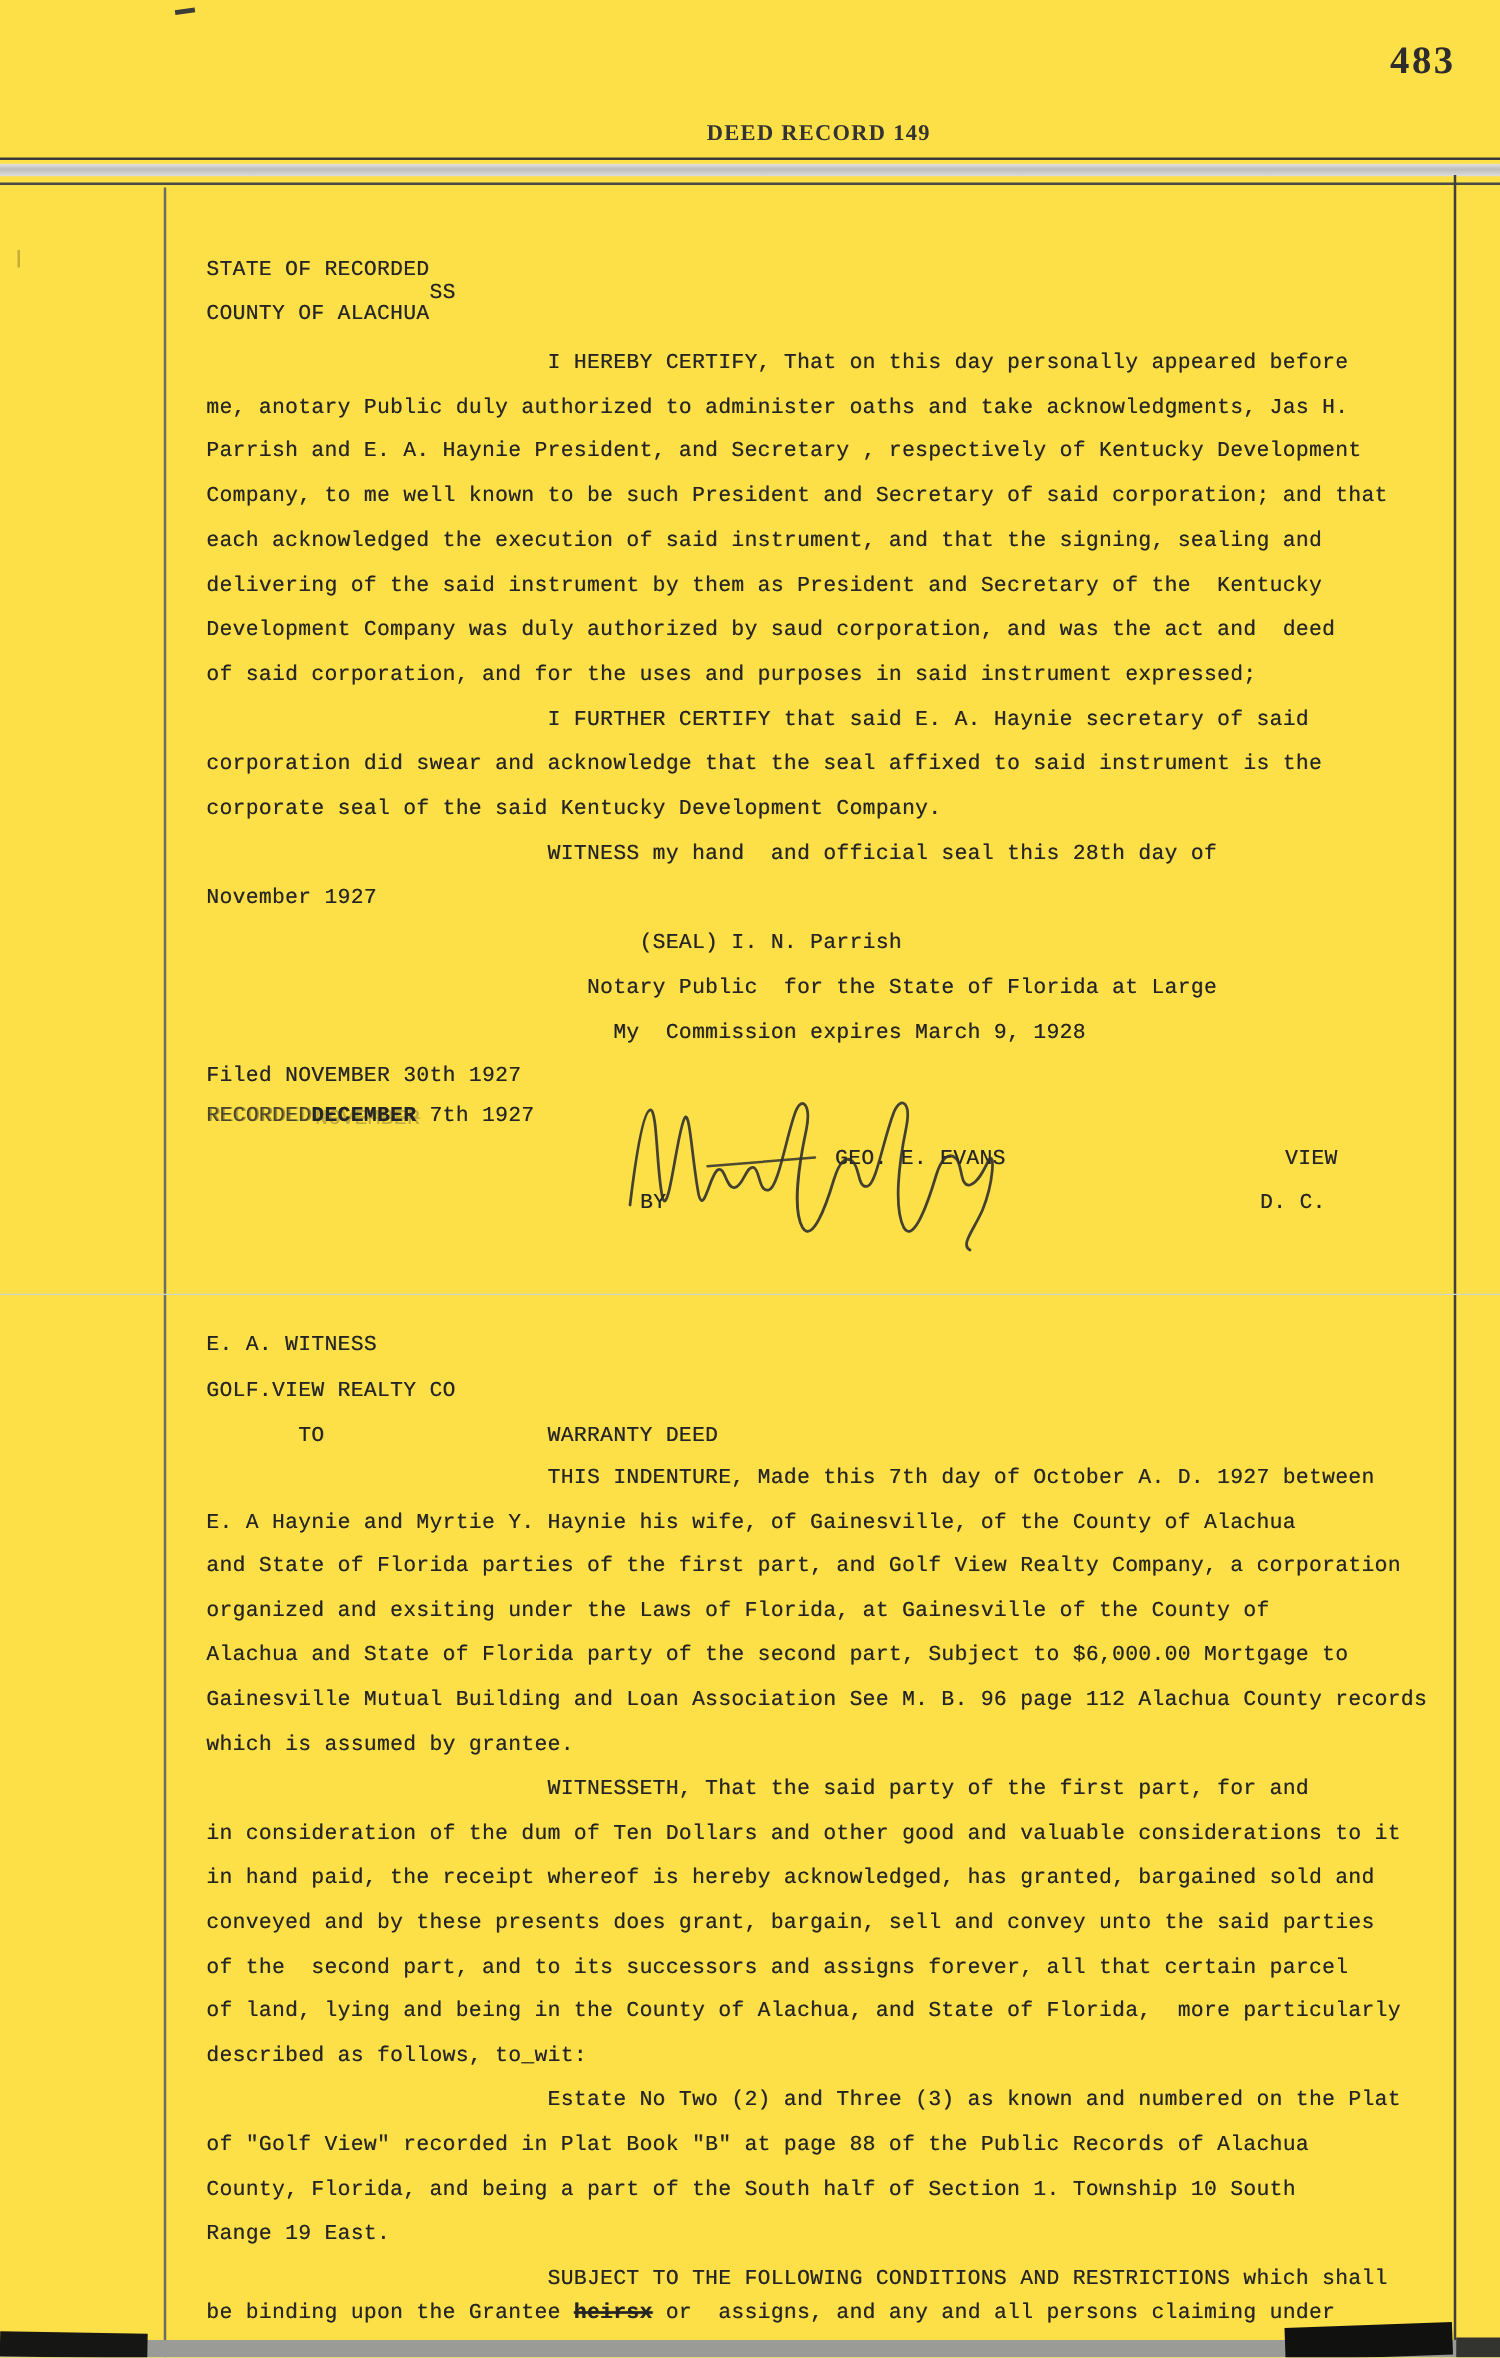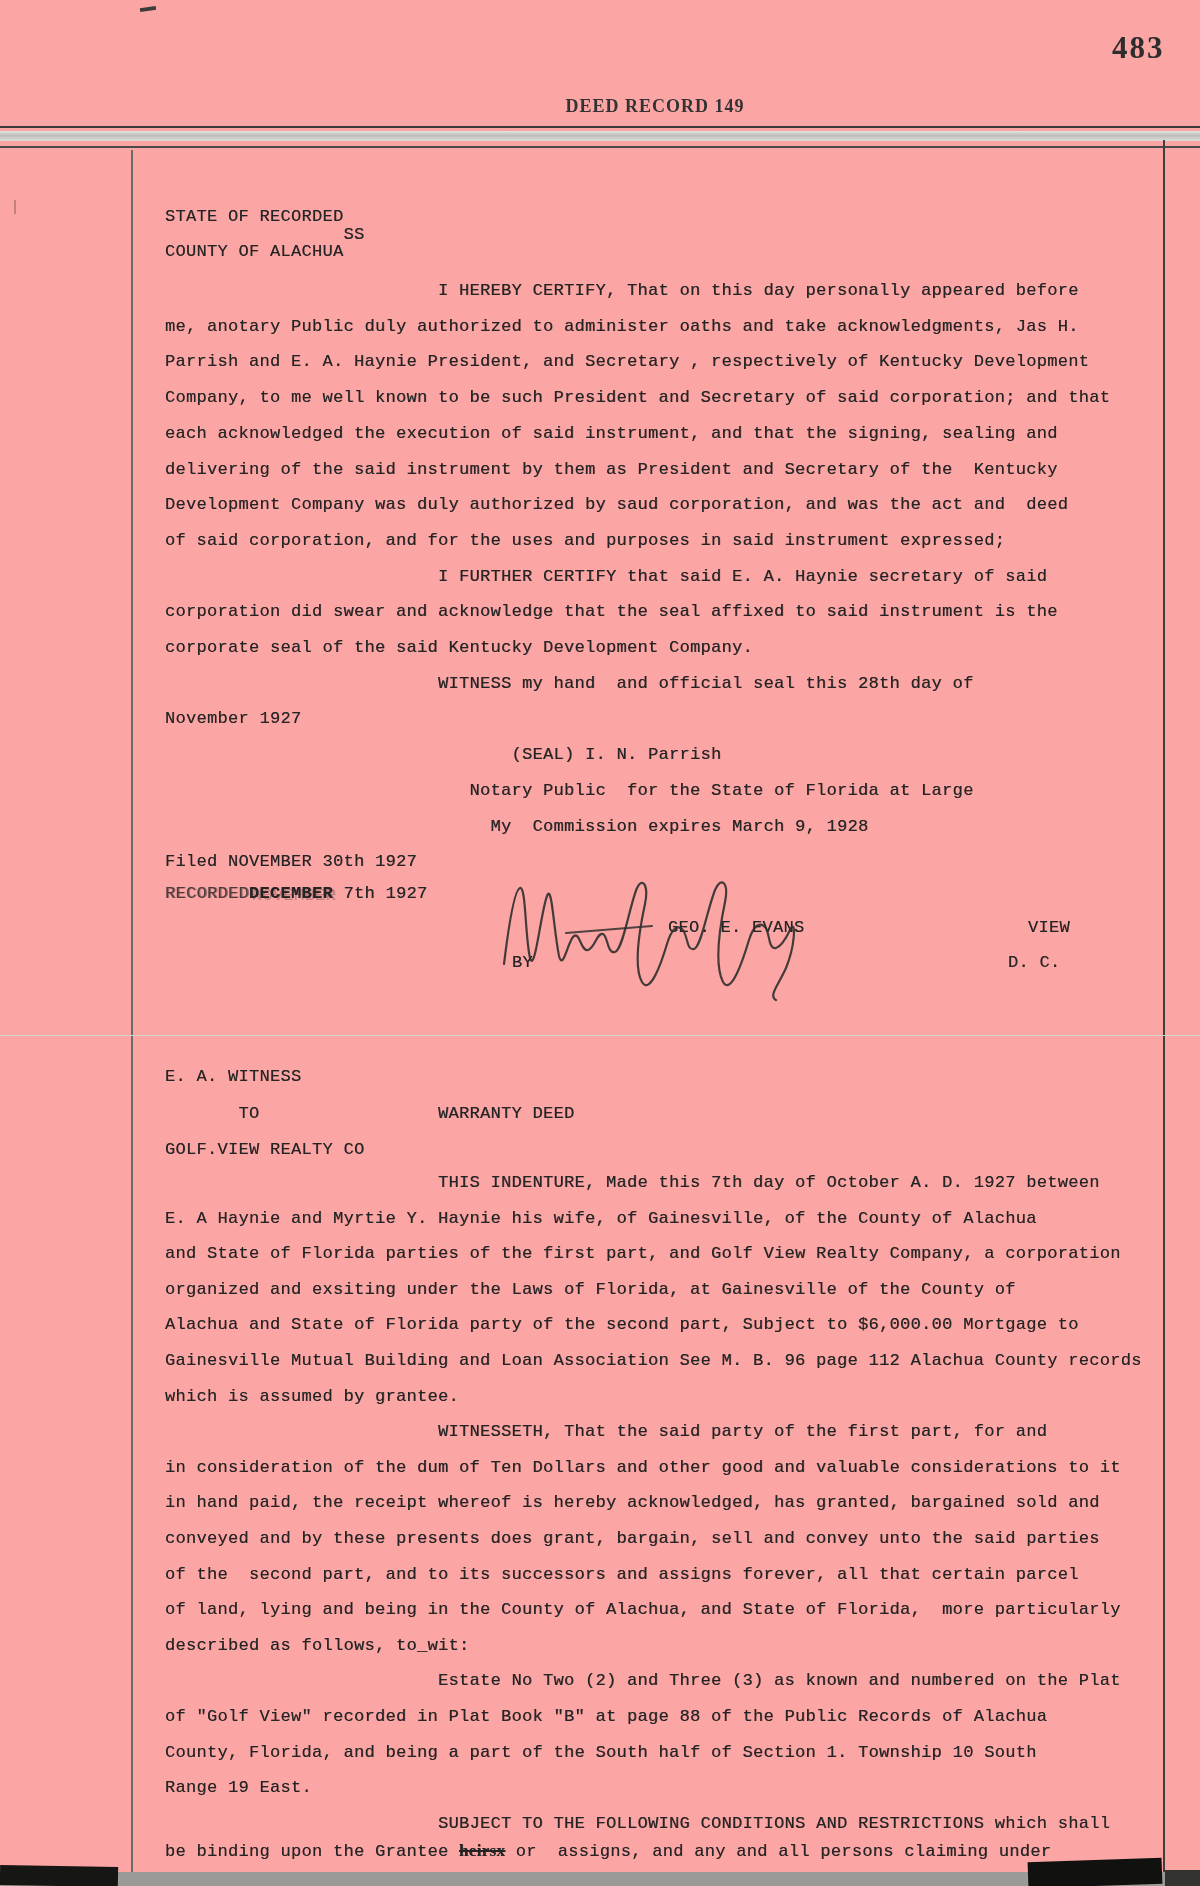--- a/index.html
+++ b/index.html
@@ -1,17 +1,17 @@
 <!DOCTYPE html>
 <html><head>
 <meta charset="utf-8">
 <style>
   html,body{margin:0;padding:0;}
   body{width:1200px;height:1886px;background:#e8e8e6;}
-  .page{position:relative;width:1200px;height:1886px;background:#fca5a5;overflow:hidden;
+  .page{position:relative;width:1200px;height:1886px;background:#fde047;overflow:hidden;
         font-family:"Liberation Mono","DejaVu Sans Mono",monospace;color:#242424;}
   
   .page-number{position:absolute;left:1112px;top:30px;font-family:"Liberation Serif","DejaVu Serif",serif;
         font-size:31px;font-weight:bold;color:#2d2d2d;letter-spacing:2px;}
   .running-head{position:absolute;left:655px;top:96px;transform:translateX(-50%);
         font-family:"Liberation Serif","DejaVu Serif",serif;font-size:18px;font-weight:bold;
         letter-spacing:1px;color:#333;white-space:nowrap;}
   .rule-top-1{position:absolute;left:0;top:126px;width:1200px;height:2px;background:#3a3a3a;}
   .rule-band {position:absolute;left:0;top:131px;width:1200px;height:10px;
         background:linear-gradient(#e2e2e0,#bdbdbb 45%,#dededc);}
@@ -25,21 +25,21 @@
   .block-head1{left:165px;top:208px;line-height:17.5px;}
   .block-body1{left:165px;top:273px;line-height:35.7px;}
   .block-head2{left:165px;top:1059px;line-height:36.5px;}
   .block-body2{left:165px;top:1165px;line-height:35.6px;}
   .line-recorded{left:165px;top:884px;}
   .line-heirs{left:165px;top:1841px;}
   .ghosted{opacity:.82;text-shadow:1.3px 0 0 rgba(30,30,30,0.5);}
   .overtype-wrap{position:relative;display:inline-block;text-align:center;}
   .overtype-under{position:absolute;left:3px;top:2px;opacity:.28;text-decoration:line-through;}
   .overtype-over{position:relative;font-weight:bold;}
-  .struck{font-weight:bold;text-decoration:line-through;text-decoration-thickness:1.5px;font-family:Liberation Serif, serif;}
+  .struck{font-weight:bold;text-decoration:line-through;text-decoration-thickness:1.5px;}
   
   .att{position:absolute;font-size:17px;letter-spacing:0.3px;white-space:pre;
        text-shadow:0.35px 0 0 rgba(30,30,30,0.55);}
   .att-name {left:668px;top:918px;}
   .att-clerk{left:1028px;top:918px;}
   .att-by   {left:512px;top:953px;}
   .att-dc   {left:1008px;top:953px;}
   .signature-svg{position:absolute;left:498px;top:876px;width:300px;height:132px;}
   
   .speck-a{position:absolute;left:140px;top:7px;width:16px;height:4px;background:#3c3c3a;transform:rotate(-8deg);}
@@ -78,21 +78,21 @@
              C54,13 56,55 61,80 C65,96 70,64 76,60 C82,56 83,76 90,74
              C97,72 99,56 105,58 C110,60 109,78 117,76
              C125,74 132,28 139,12 C144,1 151,8 147,28 C141,56 136,92 144,106
              C152,119 163,88 169,68 C173,55 178,48 184,53 C190,58 188,75 196,73
              C203,71 208,38 217,14 C223,0 231,6 227,26 C221,55 217,90 225,106
              C233,120 245,84 251,64 C255,51 261,45 267,51 C272,56 270,74 278,72
              C285,70 290,58 293,52 C298,44 297,70 288,92 C281,108 270,120 278,124" stroke="#30302e" stroke-width="2.2" stroke-linecap="round" opacity="0.9"></path>
     <path d="M68,57 L154,50" stroke="#30302e" stroke-width="2" stroke-linecap="round" opacity="0.85"></path>
   </svg>
 
-  <div class="tw block-head2"><div>E. A. WITNESS</div><div>       TO                 WARRANTY DEED</div><div>GOLF.VIEW REALTY CO</div></div>
+  <div class="tw block-head2"><div>E. A. WITNESS</div><div>GOLF.VIEW REALTY CO</div><div>       TO                 WARRANTY DEED</div></div>
   <div class="tw block-body2"><div>                          THIS INDENTURE, Made this 7th day of October A. D. 1927 between</div><div>E. A Haynie and Myrtie Y. Haynie his wife, of Gainesville, of the County of Alachua</div><div>and State of Florida parties of the first part, and Golf View Realty Company, a corporation</div><div>organized and exsiting under the Laws of Florida, at Gainesville of the County of</div><div>Alachua and State of Florida party of the second part, Subject to $6,000.00 Mortgage to</div><div>Gainesville Mutual Building and Loan Association See M. B. 96 page 112 Alachua County records</div><div>which is assumed by grantee.</div><div>                          WITNESSETH, That the said party of the first part, for and</div><div>in consideration of the dum of Ten Dollars and other good and valuable considerations to it</div><div>in hand paid, the receipt whereof is hereby acknowledged, has granted, bargained sold and</div><div>conveyed and by these presents does grant, bargain, sell and convey unto the said parties</div><div>of the  second part, and to its successors and assigns forever, all that certain parcel</div><div>of land, lying and being in the County of Alachua, and State of Florida,  more particularly</div><div>described as follows, to_wit:</div><div>                          Estate No Two (2) and Three (3) as known and numbered on the Plat</div><div>of "Golf View" recorded in Plat Book "B" at page 88 of the Public Records of Alachua</div><div>County, Florida, and being a part of the South half of Section 1. Township 10 South</div><div>Range 19 East.</div><div>                          SUBJECT TO THE FOLLOWING CONDITIONS AND RESTRICTIONS which shall</div></div>
 
   <div class="tw line-heirs"><span>be binding upon the Grantee </span><span class="struck">heirsx</span><span> or  assigns, and any and all persons claiming under</span></div>
 
   <div class="speck-a"></div>
   <div class="speck-b"></div>
   <div class="edge-strip"></div>
   <div class="edge-blob-left"></div>
   <div class="edge-blob-right"></div>
   <div class="edge-blob-mid"></div>

